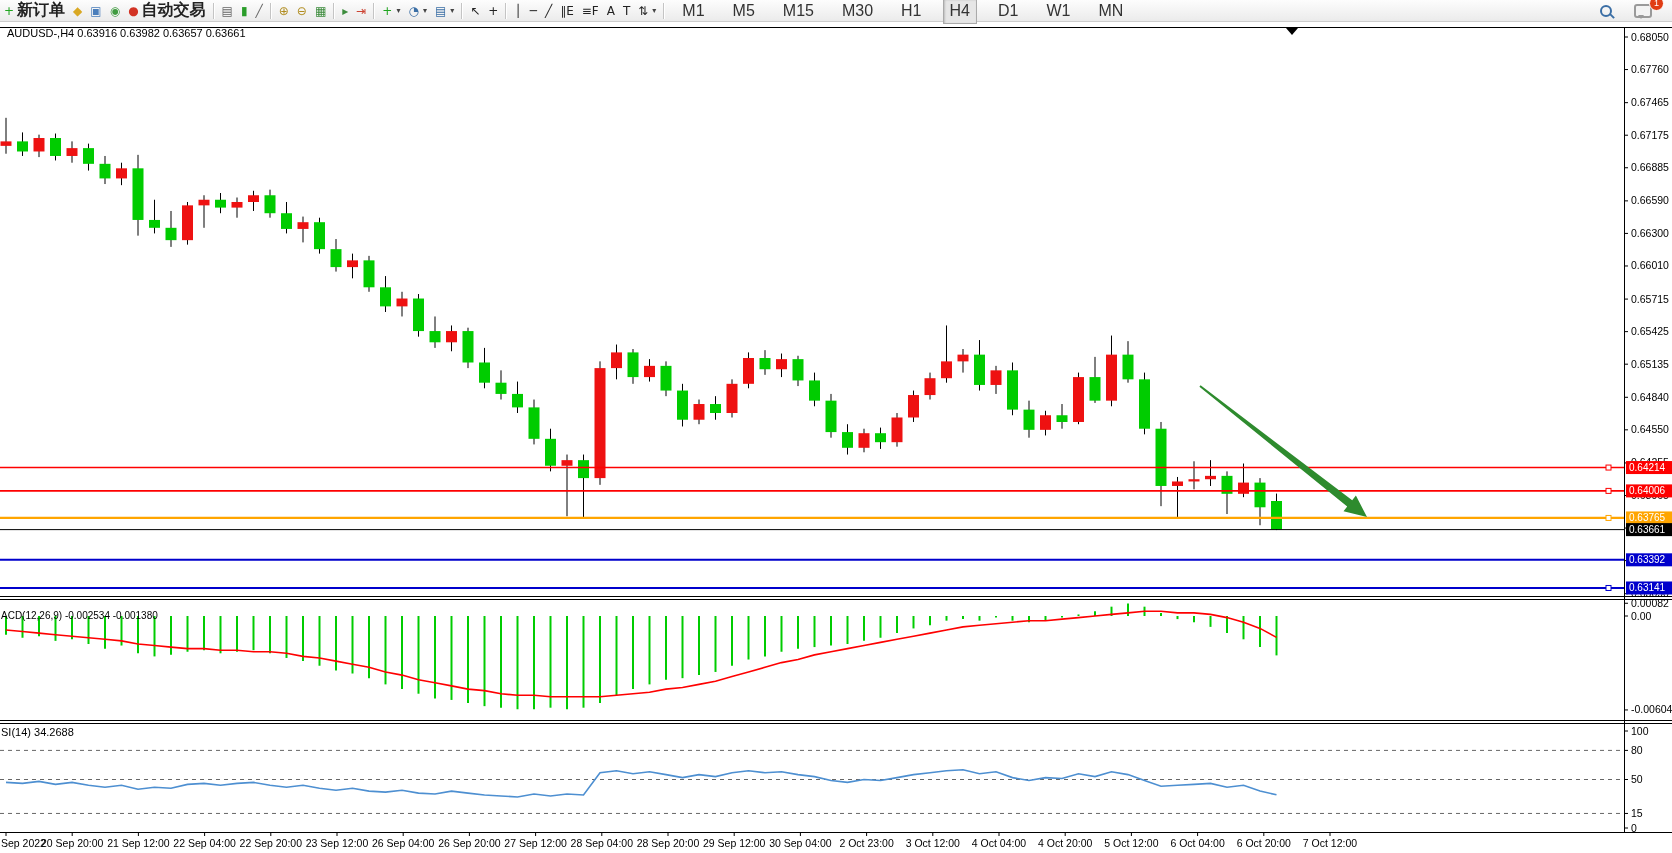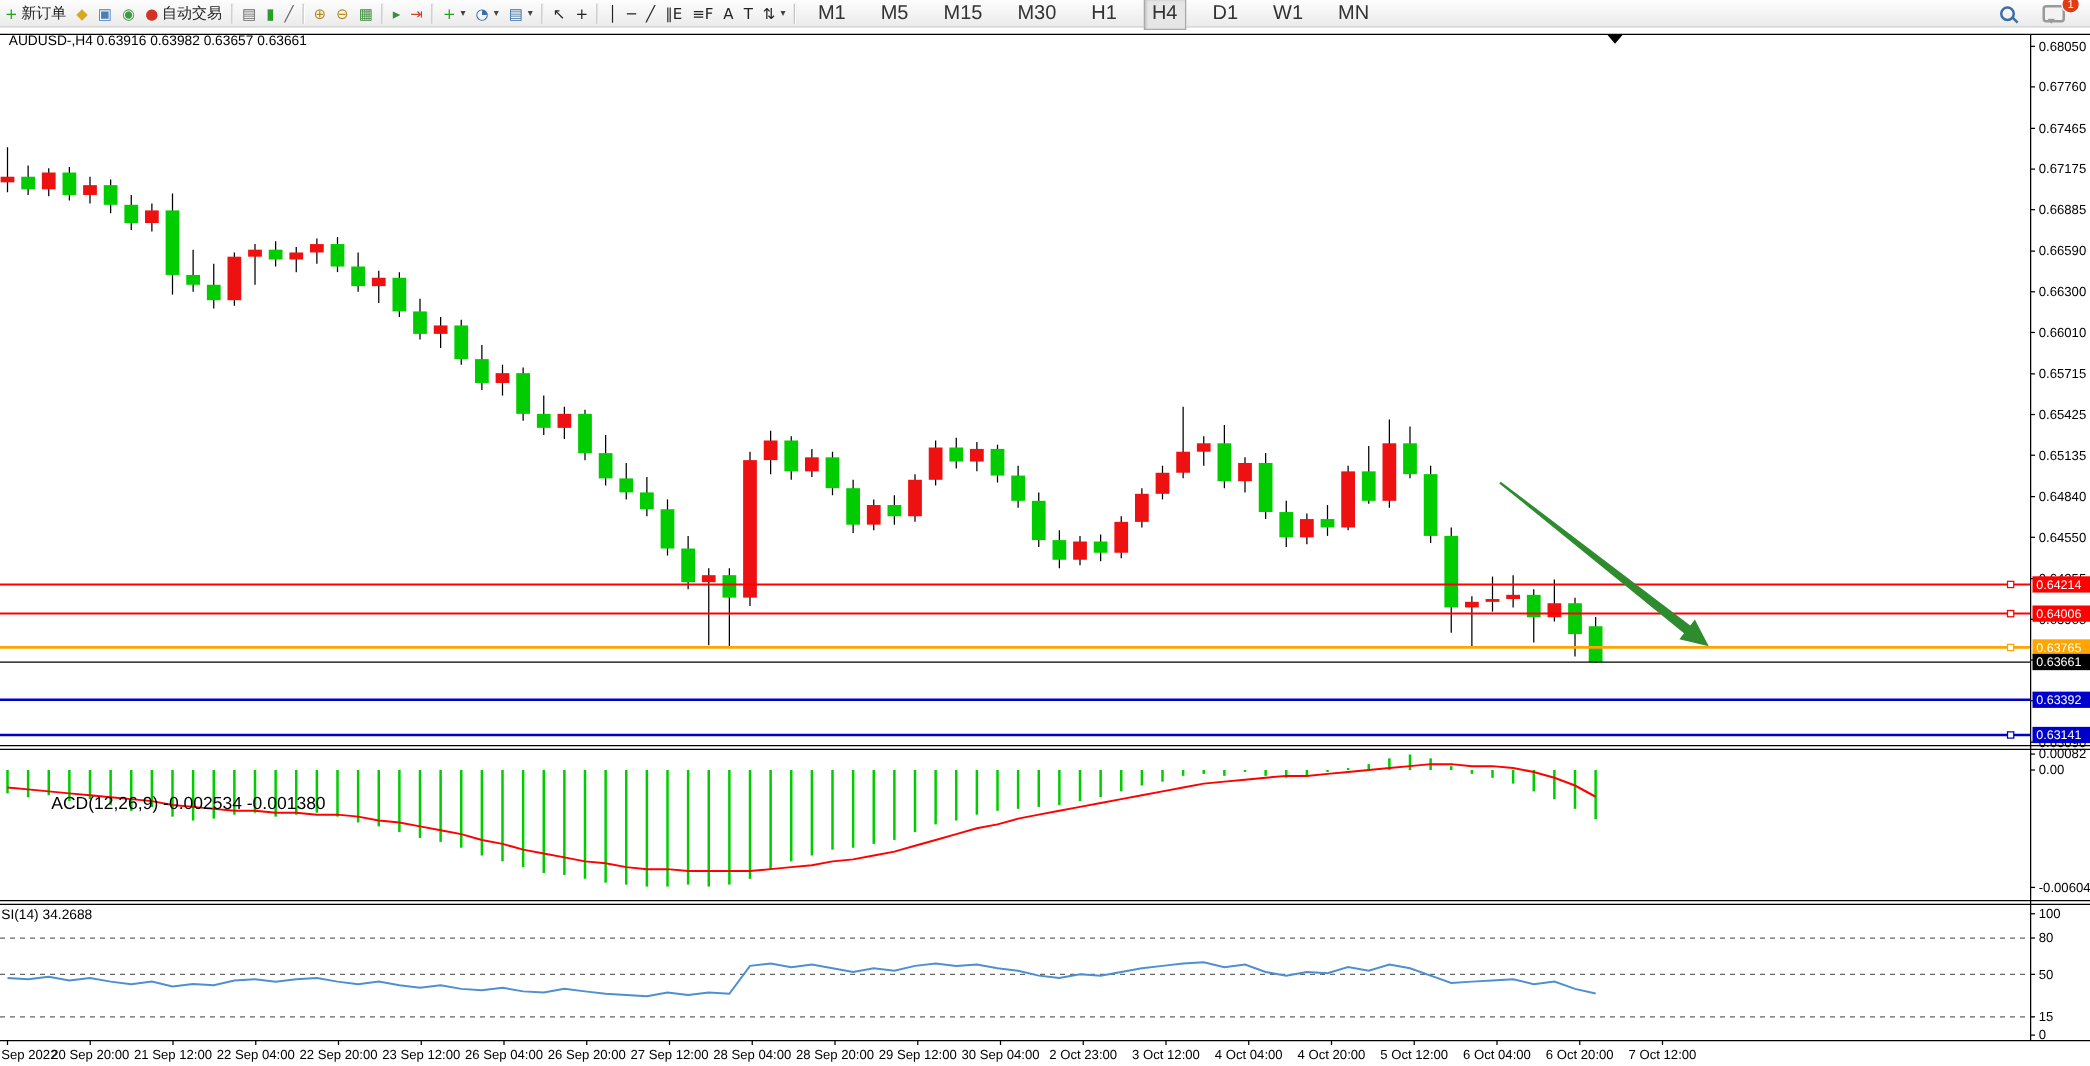--- a/index.html
+++ b/index.html
@@ -1,34 +1,34 @@
 <!DOCTYPE html>
 <html><head>
 <meta charset="utf-8">
 <style>
   html,body{margin:0;padding:0;background:#fff;}
   #page{position:relative;width:1672px;height:853px;overflow:hidden;background:#fff;font-family:"Liberation Sans",sans-serif;}
   #toolbar{position:absolute;left:0;top:0;width:1672px;height:22px;background:linear-gradient(#fdfdfd,#ebebeb);border-bottom:1px solid #cdcdcd;display:flex;align-items:center;box-sizing:border-box;z-index:5;}
   #tb-left,#tb-timeframes{display:flex;align-items:center;height:22px;}
   .tbtn{display:flex;align-items:center;gap:3px;padding:0 4px;height:20px;cursor:default;}
   .glyph{font-family:"DejaVu Sans",sans-serif;font-size:12px;line-height:18px;}
-  .lbl{font-size:12px;color:#222;white-space:nowrap;}
+  .lbl{font-size:16px;color:#222;white-space:nowrap;font-weight:bold;}
   .dd{font-family:"DejaVu Sans",sans-serif;font-size:8px;color:#444;margin-left:1px;}
   .sep{width:1px;height:16px;background:#c4c4c4;border-right:1px solid #fff;margin:0 3px;}
   .tf{font-size:16px;color:#333;padding:3px 6px;border:1px solid transparent;margin:0 7px;}
   .tf.active{background:#e6e6e6;border:1px solid #aaa;box-shadow:inset 1px 1px 2px rgba(0,0,0,.18);}
   #tb-right{margin-left:auto;display:flex;align-items:center;gap:14px;padding-right:16px;}
   .mag{display:block;width:8px;height:8px;border:2px solid #3a6ea5;border-radius:50%;position:relative;}
   .mag::after{content:"";position:absolute;width:6px;height:2px;background:#3a6ea5;transform:rotate(45deg);right:-5px;bottom:-2px;}
   .chat{position:relative;}
   .bubble{display:block;width:14px;height:10px;border:2px solid #9a9a9a;border-radius:3px;background:#f3f3f3;position:relative;}
   .bubble::after{content:"";position:absolute;left:2px;bottom:-6px;border:3px solid transparent;border-top:4px solid #9a9a9a;}
   .badge{position:absolute;top:-5px;right:-8px;background:#e03c14;color:#fff;border-radius:50%;width:13px;height:13px;font-size:9px;line-height:13px;text-align:center;border:1px solid #fff;}
   #charttitle{position:absolute;left:7px;top:27px;font-size:11px;color:#000;z-index:4;}
-  #macdlabel{position:absolute;left:1px;top:634px;font-size:14px;color:#000;z-index:4;padding-left:40px;}
+  #macdlabel{position:absolute;left:1px;top:610px;font-size:10px;color:#000;z-index:4;}
   #rsilabel{position:absolute;left:1px;top:726px;font-size:11px;color:#000;z-index:4;text-align:center;}
   #chart{position:absolute;left:0;top:22px;z-index:1;}
 </style>
 </head>
 <body>
 
 <div id="page">
   <div id="toolbar">
     <div id="tb-left">
         <div class="tbtn">

